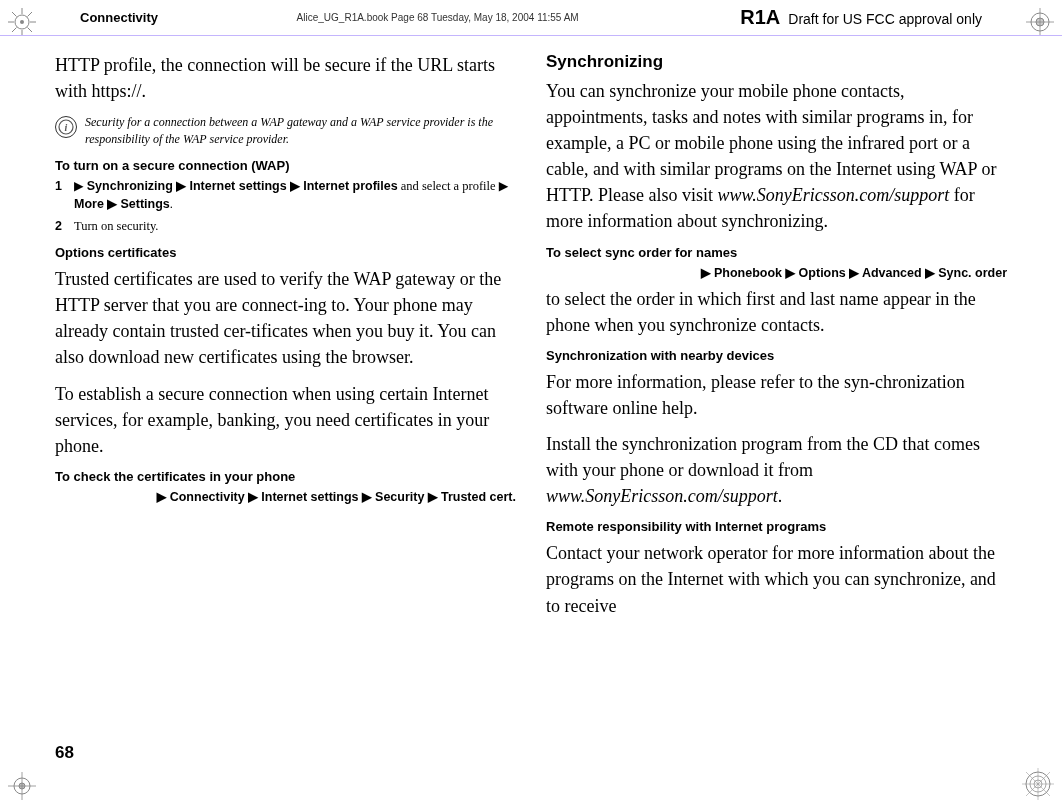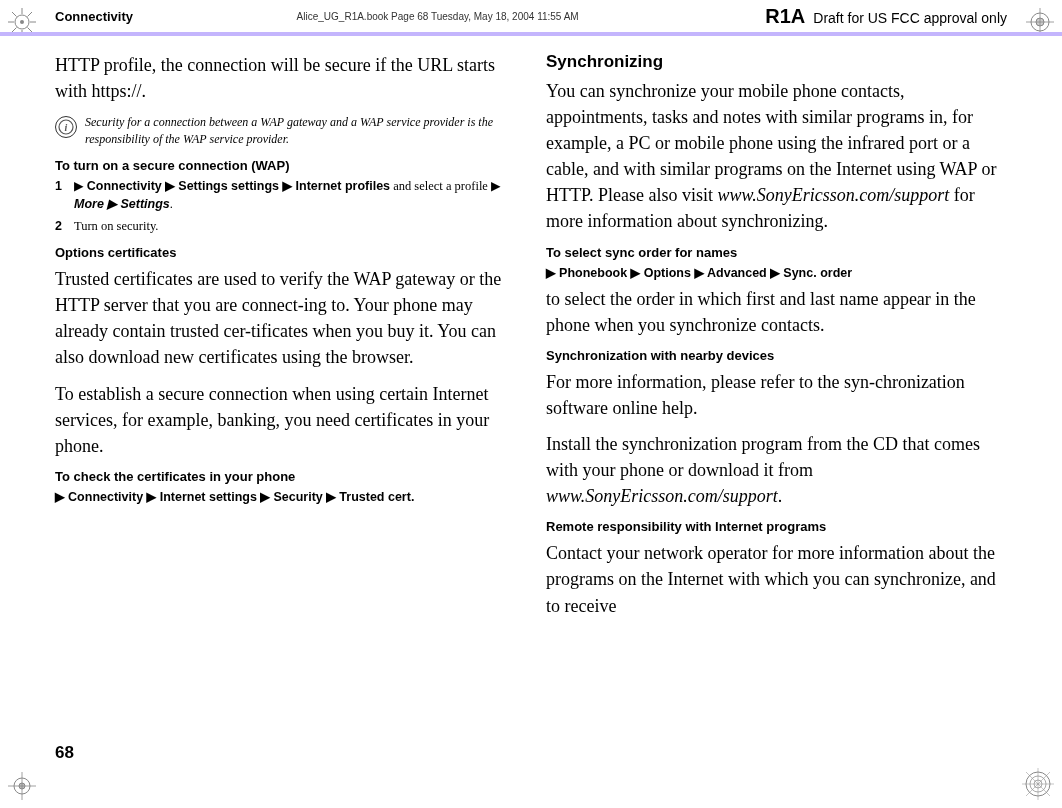--- a/index.html
+++ b/index.html
@@ -22,25 +22,25 @@
       background: #ffffff;
     }
 
     
     .header-bar {
       position: absolute;
       top: 0;
       left: 0;
       right: 0;
       height: 36px;
-      border-bottom: 4px solid #c4b5fd;
+      border-bottom: 1px solid #c4b5fd;
       display: flex;
       align-items: center;
       justify-content: space-between;
-      padding: 0 55px;
+      padding: 0 80px;
       font-size: 11px;
       font-family: Arial, sans-serif;
     }
 
     
     .page-number {
       position: absolute;
       bottom: 45px;
       left: 55px;
       font-size: 17px;
@@ -115,20 +115,21 @@
     }
     .step-content {
       flex: 1;
     }
 
     
     .arrow-step {
       font-size: 12.5px;
       line-height: 1.45;
       margin-bottom: 4px;
+      text-align: right;
     }
 
     
     .note-box {
       display: flex;
       gap: 8px;
       margin: 10px 0;
       font-style: italic;
       font-size: 12px;
       line-height: 1.4;
@@ -224,21 +225,21 @@
           </svg>
         </div>
         <p>Security for a connection between a WAP gateway and a WAP service provider is the responsibility of the WAP service provider.</p>
       </div>
 
       <p class="proc-heading">To turn on a secure connection (WAP)</p>
 
       <div class="step">
         <span class="step-number bold-arial">1</span>
         <span class="step-content">
-          <span style="font-family:Arial,sans-serif;">▶</span> <span style="font-weight:bold;font-family:Arial,sans-serif;">Connectivity ▶ Settings settings ▶ Internet profiles</span> and select a profile ▶ <span style="font-weight:bold;font-family:Arial,sans-serif;font-style:italic;">More ▶ Settings</span>.
+          <span style="font-family:Arial,sans-serif;">▶</span> <span style="font-weight:bold;font-family:Arial,sans-serif;">Synchronizing ▶ Internet settings ▶ Internet profiles</span> and select a profile ▶ <span style="font-weight:bold;font-family:Arial,sans-serif;">More ▶ Settings</span>.
         </span>
       </div>
 
       <div class="step">
         <span class="step-number bold-arial">2</span>
         <span class="step-content">Turn on security.</span>
       </div>
 
       <p class="section-heading" style="margin-top:10px;">Options certificates</p>
       <p class="body-text">Trusted certificates are used to verify the WAP gateway or the HTTP server that you are connect-ing to. Your phone may already contain trusted cer-tificates when you buy it. You can also download new certificates using the browser.</p>

